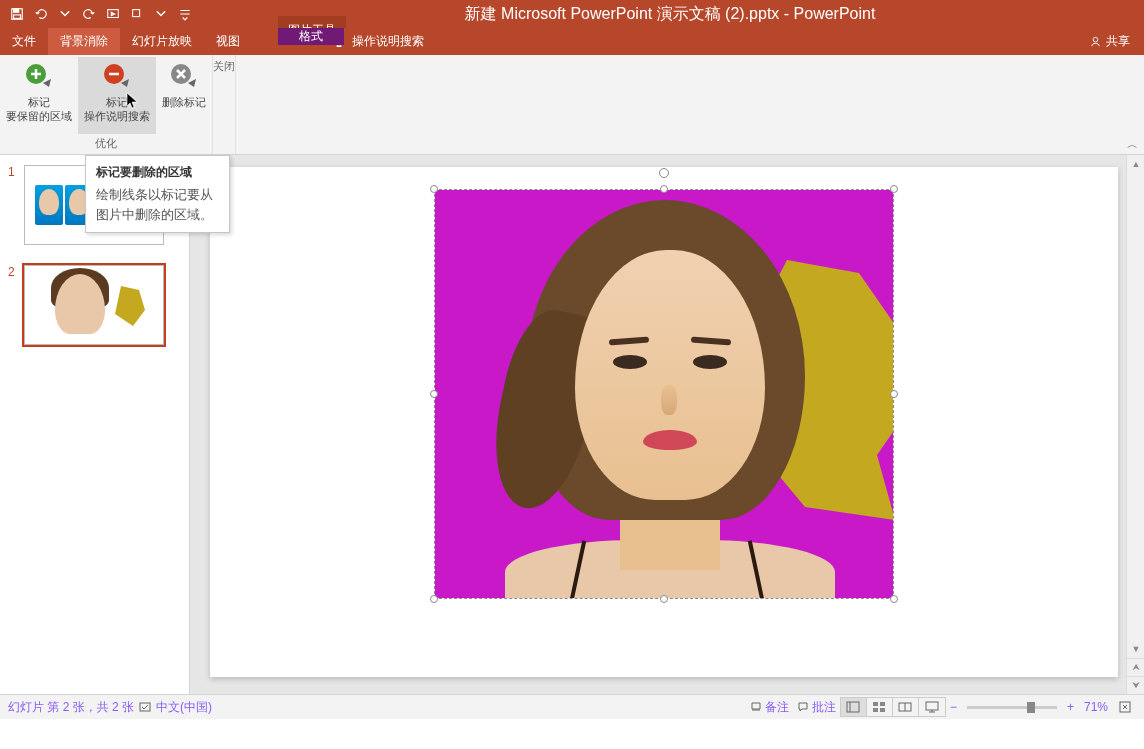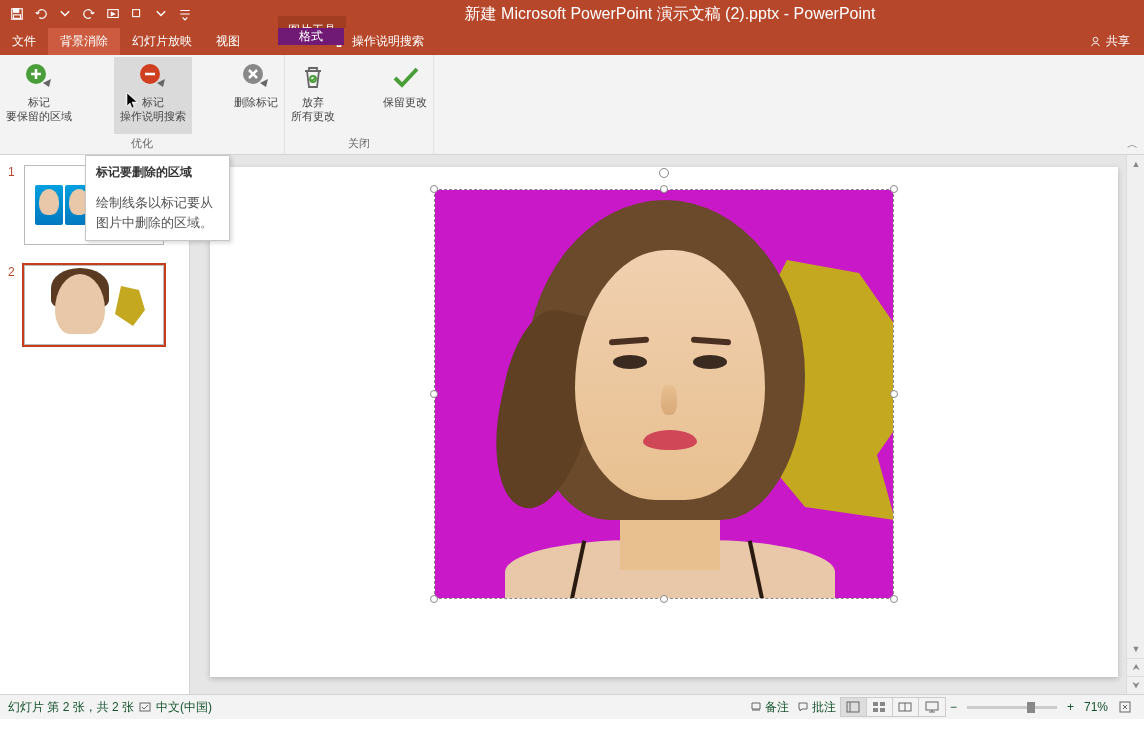--- a/index.html
+++ b/index.html
@@ -22,30 +22,30 @@
 .tab { padding:0 12px; display:flex; align-items:center; font-size:12px; cursor:pointer; }
 .tab.active { background:#cc5b3f; }
 .tab.format { background:#701a75; position:absolute; left:278px; width:66px; justify-content:center;}
 .tabs .tell { display:flex; align-items:center; margin-left:80px; gap:6px; }
 .tabs .tell svg { width:14px; height:14px; }
 .share { margin-left:auto; padding:0 14px; display:flex; align-items:center; gap:4px; }
 
 
 .ribbon { height:100px; background:#f3f3f3; border-bottom:1px solid #d4d4d4; display:flex; position:relative; }
 .rgroup { display:flex; flex-direction:column; align-items:center; border-right:1px solid #e1e1e1; padding:2px 0 0; }
-.rgroup .btns { display:flex; flex:1;gap:36px; }
+.rgroup .btns { display:flex; flex:1; }
 .rgroup .lbl { font-size:11px; color:#666; padding:2px 0 3px; }
 .rbtn { display:flex; flex-direction:column; align-items:center; justify-content:flex-start; padding:4px 6px 0; min-width:44px; cursor:pointer; text-align:center; line-height:1.3; font-size:11px; color:#444; }
 .rbtn.hover { background:#dadada; }
 .rbtn .ic { width:32px; height:32px; display:flex; align-items:center; justify-content:center; margin-bottom:2px; }
 .ribbon-collapse { position:absolute; right:6px; bottom:2px; font-size:11px; color:#666; cursor:pointer; }
 
 
 .tooltip { position:absolute; left:85px; top:155px; width:145px; background:#fff; border:1px solid #c6c6c6; padding:8px 10px; box-shadow:2px 2px 4px rgba(0,0,0,.15); z-index:10; }
-.tooltip .tt-title { font-weight:bold; font-size:12px; color:#333; margin-bottom:12px; }
+.tooltip .tt-title { font-weight:bold; font-size:12px; color:#333; margin-bottom:4px; }
 .tooltip .tt-body { font-size:13px; color:#555; line-height:1.5; }
 
 
 .main { display:flex; height:539px; }
 .thumbs { width:190px; background:#fff; border-right:1px solid #d4d4d4; padding:10px 8px; }
 .thumb-row { display:flex; gap:6px; margin-bottom:20px; }
 .thumb-num { font-size:12px; color:#b7472a; width:10px; }
 .thumb { width:140px; height:80px; border:1px solid #bbb; background:#fff; display:flex; align-items:center; justify-content:center; overflow:hidden; position:relative; }
 .thumb.sel { outline:2px solid #c43e1c; }
 .mini1 { display:flex; gap:2px; }
@@ -84,21 +84,21 @@
 
 .vscroll { position:absolute; right:0; top:0; bottom:0; width:18px; background:#f0f0f0; border-left:1px solid #ddd;}
 .vscroll .up,.vscroll .dn{position:absolute;left:0;width:18px;height:18px;display:flex;align-items:center;justify-content:center;color:#888;font-size:9px;cursor:pointer}
 .vscroll .up{top:0}.vscroll .dn{bottom:36px}
 .vscroll .page{position:absolute;bottom:0;left:0;width:18px;display:flex;flex-direction:column;}
 .vscroll .pbtn{height:18px;display:flex;align-items:center;justify-content:center;color:#888;font-size:9px;cursor:pointer;border-top:1px solid #ddd}
 
 .notes { height:35px; border-top:1px solid #d4d4d4; background:#fff; padding:8px 14px; color:#999; font-size:13px; }
 
 
-.status { height:25px; background:#f3f3f3; border-top:1px solid #d4d4d4; display:flex; align-items:center; font-size:12px; color:#14532d; padding:0 8px; }
+.status { height:25px; background:#f3f3f3; border-top:1px solid #d4d4d4; display:flex; align-items:center; font-size:12px; color:#8b5cf6; padding:0 8px; }
 .status .sp { flex:1; }
 .status .sbtn { display:flex; align-items:center; gap:3px; cursor:pointer; padding:0 4px;}
 .views { display:flex; border:1px solid #ccc; }
 .views .v { width:26px; height:18px; border-right:1px solid #ccc; display:flex; align-items:center; justify-content:center; cursor:pointer;}
 .views .v:last-child{border-right:none}
 .views .v.on{background:#ddd}
 .zoom { display:flex; align-items:center; gap:6px; }
 .zoom .track{width:90px;height:3px;background:#ccc;position:relative}
 .zoom .knob{position:absolute;left:60px;top:-4px;width:8px;height:11px;background:#888;}
 
@@ -216,42 +216,20 @@
               <path d="M20 22l8-4-2 8z" fill="#666"></path>
             </svg>
           </div>
         <span>删除标记</span>
         <span>&nbsp;</span>
       </div>
     </div>
     <div class="lbl">优化</div>
   </div>
   <div class="rgroup">
-    <div class="btns">
-      <div class="rbtn">
-        <div class="ic">
-            <svg viewBox="0 0 32 32" fill="none" stroke="#666" stroke-width="1.8">
-              <path d="M8 10h16M12 10V7h8v3M10 10l2 16h8l2-16"></path>
-              <circle cx="16" cy="18" r="3" stroke="#4a9e3a"></circle>
-              <path d="M13 18l2 2 4-4" stroke="#4a9e3a"></path>
-            </svg>
-          </div>
-        <span>放弃</span>
-        <span>所有更改</span>
-      </div>
-      <div class="rbtn">
-        <div class="ic">
-            <svg viewBox="0 0 32 32">
-              <path d="M6 17l7 7L28 8" fill="none" stroke="#4a9e3a" stroke-width="4"></path>
-            </svg>
-          </div>
-        <span>保留更改</span>
-        <span>&nbsp;</span>
-      </div>
-    </div>
     <div class="lbl">关闭</div>
   </div>
   <div class="ribbon-collapse">︿</div>
 </div>
 
 <div class="tooltip">
   <div class="tt-title">标记要删除的区域</div>
   <div class="tt-body">绘制线条以标记要从图片中删除的区域。</div>
 </div>
 

